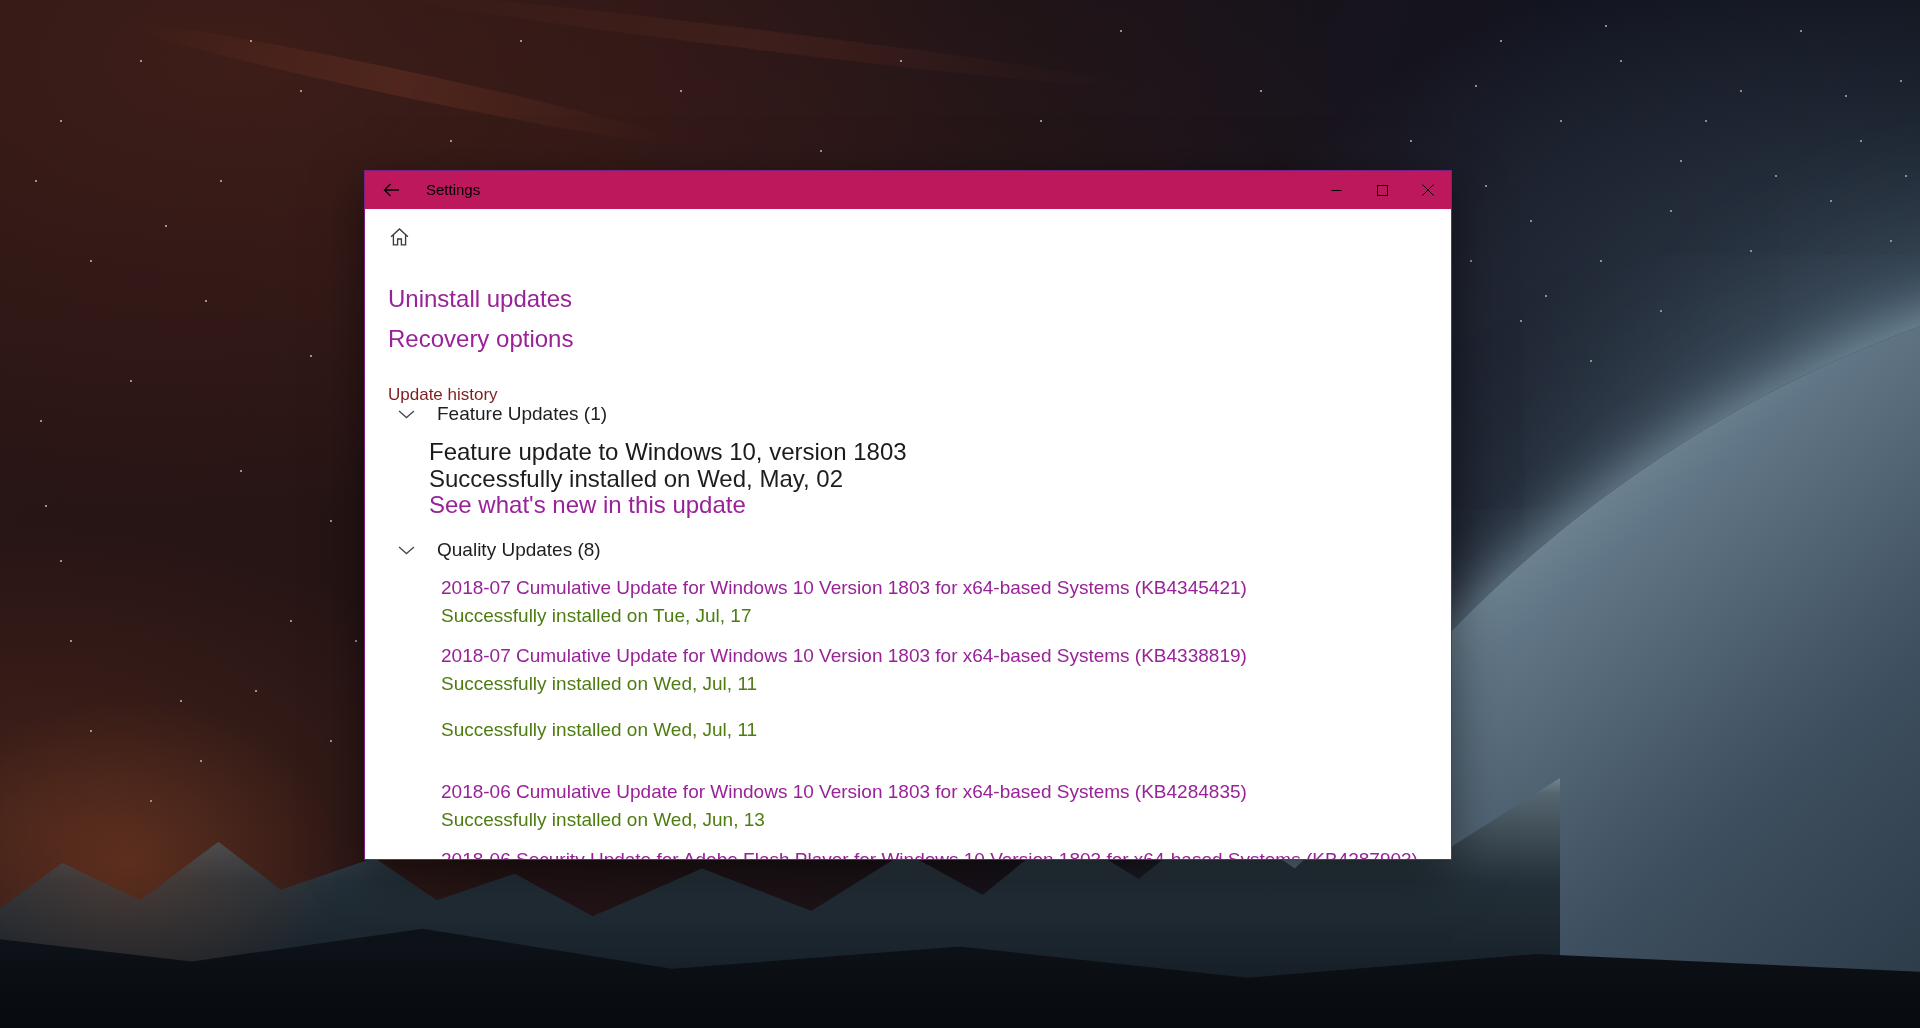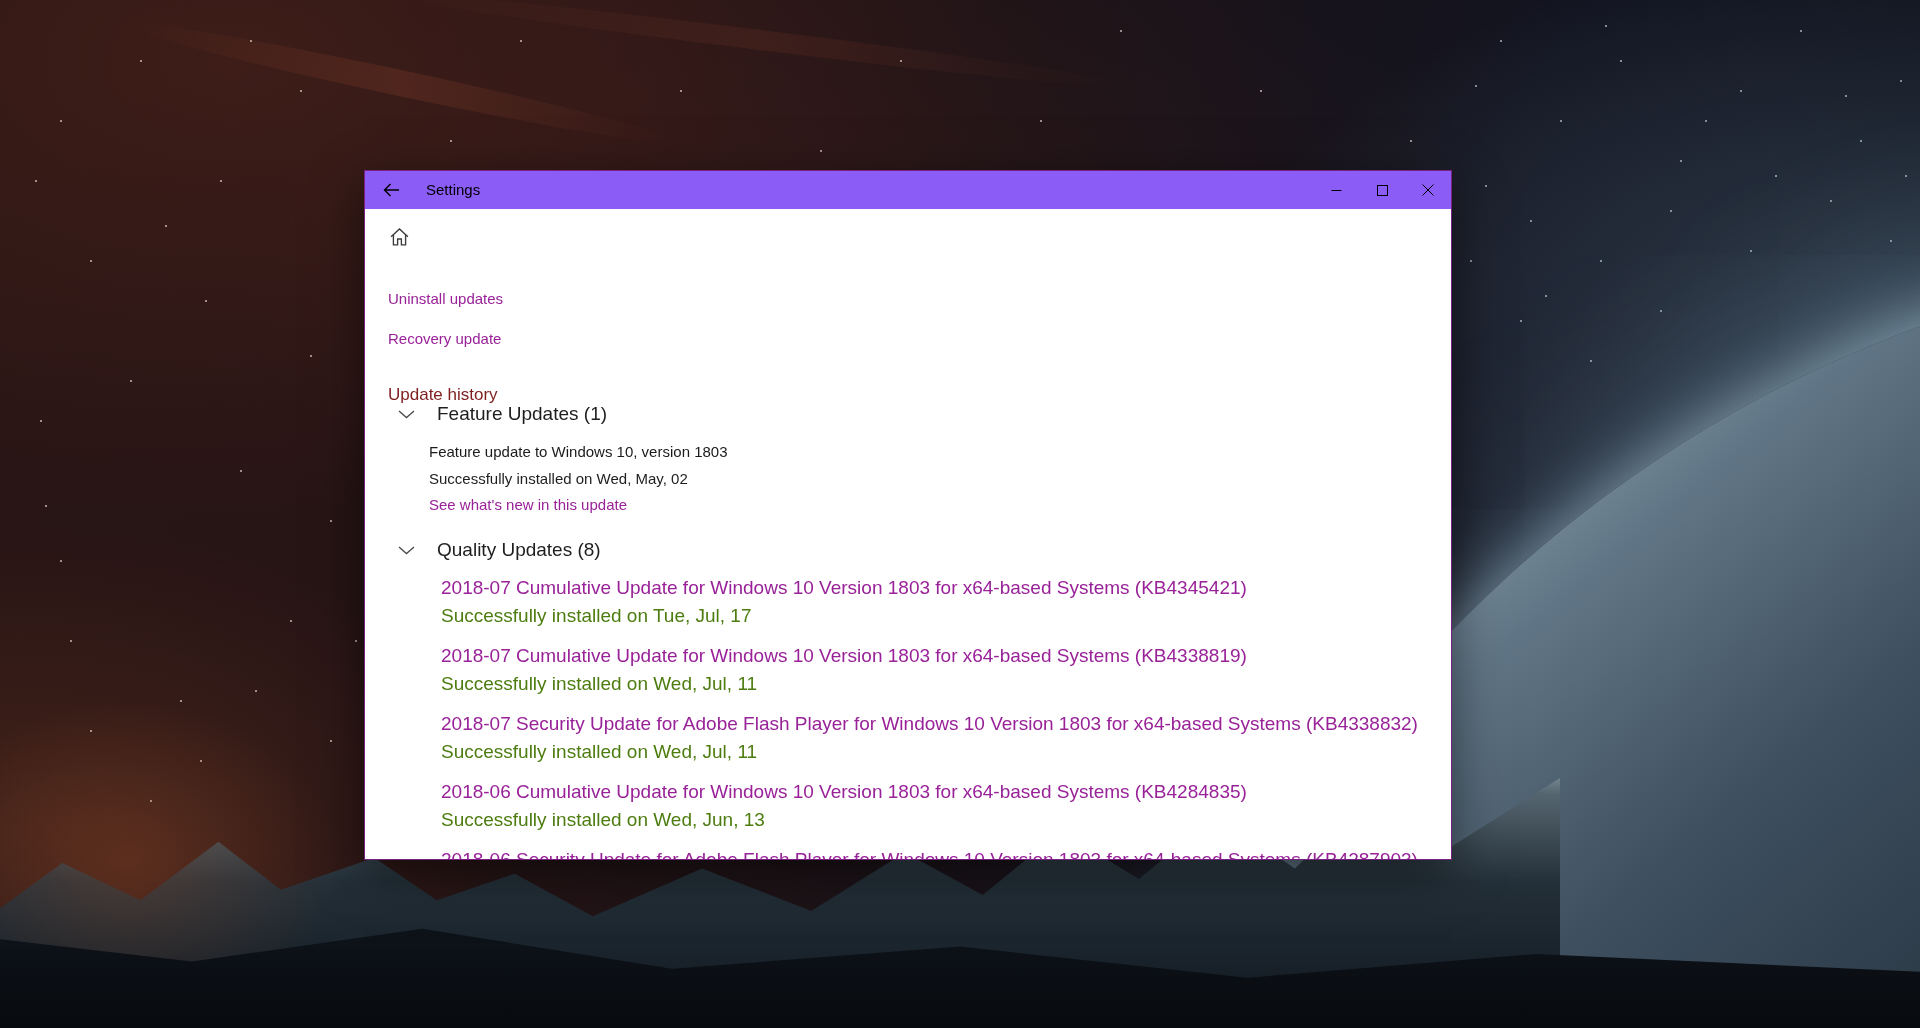--- a/index.html
+++ b/index.html
@@ -46,30 +46,30 @@
       52% 56%,58% 34%,63% 50%,68% 26%,73% 44%,78% 20%,83% 40%,88% 12%,93% 32%,100% 6%,100% 100%,0 100%);}
   .glow-left{position:absolute;left:-80px;top:700px;width:420px;height:320px;
     background:radial-gradient(closest-side, rgba(190,95,48,.25), transparent);}
   .mtn-front{position:absolute;left:0;top:880px;width:1920px;height:148px;
     background:linear-gradient(to bottom,#121820 0%,#070a0e 100%);
     clip-path:polygon(0 40%,10% 55%,22% 33%,35% 60%,50% 45%,65% 66%,80% 50%,100% 62%,100% 100%,0 100%);}
   
   .win{position:absolute;left:364px;top:170px;width:1088px;height:690px;background:#fff;
     border:1px solid var(--window-border,#7a2083);box-sizing:border-box;overflow:hidden;
     box-shadow:0 14px 46px rgba(0,0,0,.5);color:#1e1e1e;}
-  .titlebar{position:absolute;left:0;top:0;width:100%;height:38px;background:#8b5cf6;}
+  .titlebar{position:absolute;left:0;top:0;width:100%;height:38px;background:#be185d;}
   .backbtn{position:absolute;left:4px;top:0;width:44px;height:38px;display:flex;
     align-items:center;justify-content:center;cursor:pointer;}
   .apptitle{position:absolute;left:61px;top:0;height:38px;line-height:38px;font-size:15px;color:#000;}
   .caps{position:absolute;right:0;top:0;height:38px;display:flex;}
   .capbtn{width:46px;height:38px;display:flex;align-items:center;justify-content:center;cursor:pointer;}
   .pagetitle-row{position:absolute;left:24px;top:56px;display:flex;align-items:center;gap:21px;}
   .pagetitle{font-size:29px;font-weight:300;color:#202020;letter-spacing:.2px;}
   a.plink{color:var(--accent,#992299);text-decoration:none;cursor:pointer;}
-  .block{position:absolute;font-size:15px;line-height:22px;white-space:nowrap;}
+  .block{position:absolute;font-size:24px;line-height:22px;white-space:nowrap;}
   .sect{position:absolute;left:33px;display:flex;align-items:center;gap:22px;font-size:19px;
     color:#1e1e1e;cursor:pointer;white-space:nowrap;}
   .item-title{color:#1b1b1b;}
   .sub{color:#4d7c0f;margin-top:6px;}
   .qitem{position:absolute;left:64px;width:1005px;font-size:19px;line-height:22px;white-space:nowrap;margin-left:12px;}
   svg{display:block;}
 </style>
 </head>
 <body>
 
@@ -118,21 +118,21 @@
       <svg width="21" height="20" viewBox="0 0 20 19" fill="none" stroke="#3b3b3b" stroke-width="1.3">
         <path d="M2 9.3 L10 1.8 L18 9.3"></path>
         <path d="M4.2 7.6 V17 H8.2 V11.4 H11.8 V17 H15.8 V7.6"></path>
       </svg>
     </div>
 
     <div class="block" style="left:23px;top:117px;">
       <a class="plink">Uninstall updates</a>
     </div>
     <div class="block" style="left:23px;top:157px;">
-      <a class="plink">Recovery update</a>
+      <a class="plink">Recovery options</a>
     </div>
 
     <div class="block" style="left:23px;top:213px;font-size:17px;color:#7f1d1d;">Update history</div>
 
     <div class="sect" style="top:232px;">
       <svg width="17" height="9" viewBox="0 0 17 9" fill="none" stroke="#4a4a4a" stroke-width="1.3">
         <path d="M1 1 L8.5 7.6 L16 1"></path>
       </svg>
       <span>Feature Updates (1)</span>
     </div>
@@ -151,21 +151,20 @@
 
     <div class="qitem" style="top:406px;">
       <a class="plink">2018-07 Cumulative Update for Windows 10 Version 1803 for x64-based Systems (KB4345421)</a>
       <div class="sub">Successfully installed on Tue, Jul, 17</div>
     </div>
     <div class="qitem" style="top:474px;">
       <a class="plink">2018-07 Cumulative Update for Windows 10 Version 1803 for x64-based Systems (KB4338819)</a>
       <div class="sub">Successfully installed on Wed, Jul, 11</div>
     </div>
     <div class="qitem" style="top:542px;">
-      <a class="plink">2018-07 Security Update for Adobe Flash Player for Windows 10 Version 1803 for x64-based Systems (KB4338832)</a>
       <div class="sub">Successfully installed on Wed, Jul, 11</div>
     </div>
     <div class="qitem" style="top:610px;">
       <a class="plink">2018-06 Cumulative Update for Windows 10 Version 1803 for x64-based Systems (KB4284835)</a>
       <div class="sub">Successfully installed on Wed, Jun, 13</div>
     </div>
     <div class="qitem" style="top:678px;">
       <a class="plink">2018-06 Security Update for Adobe Flash Player for Windows 10 Version 1803 for x64-based Systems (KB4287903)</a>
     </div>
 

